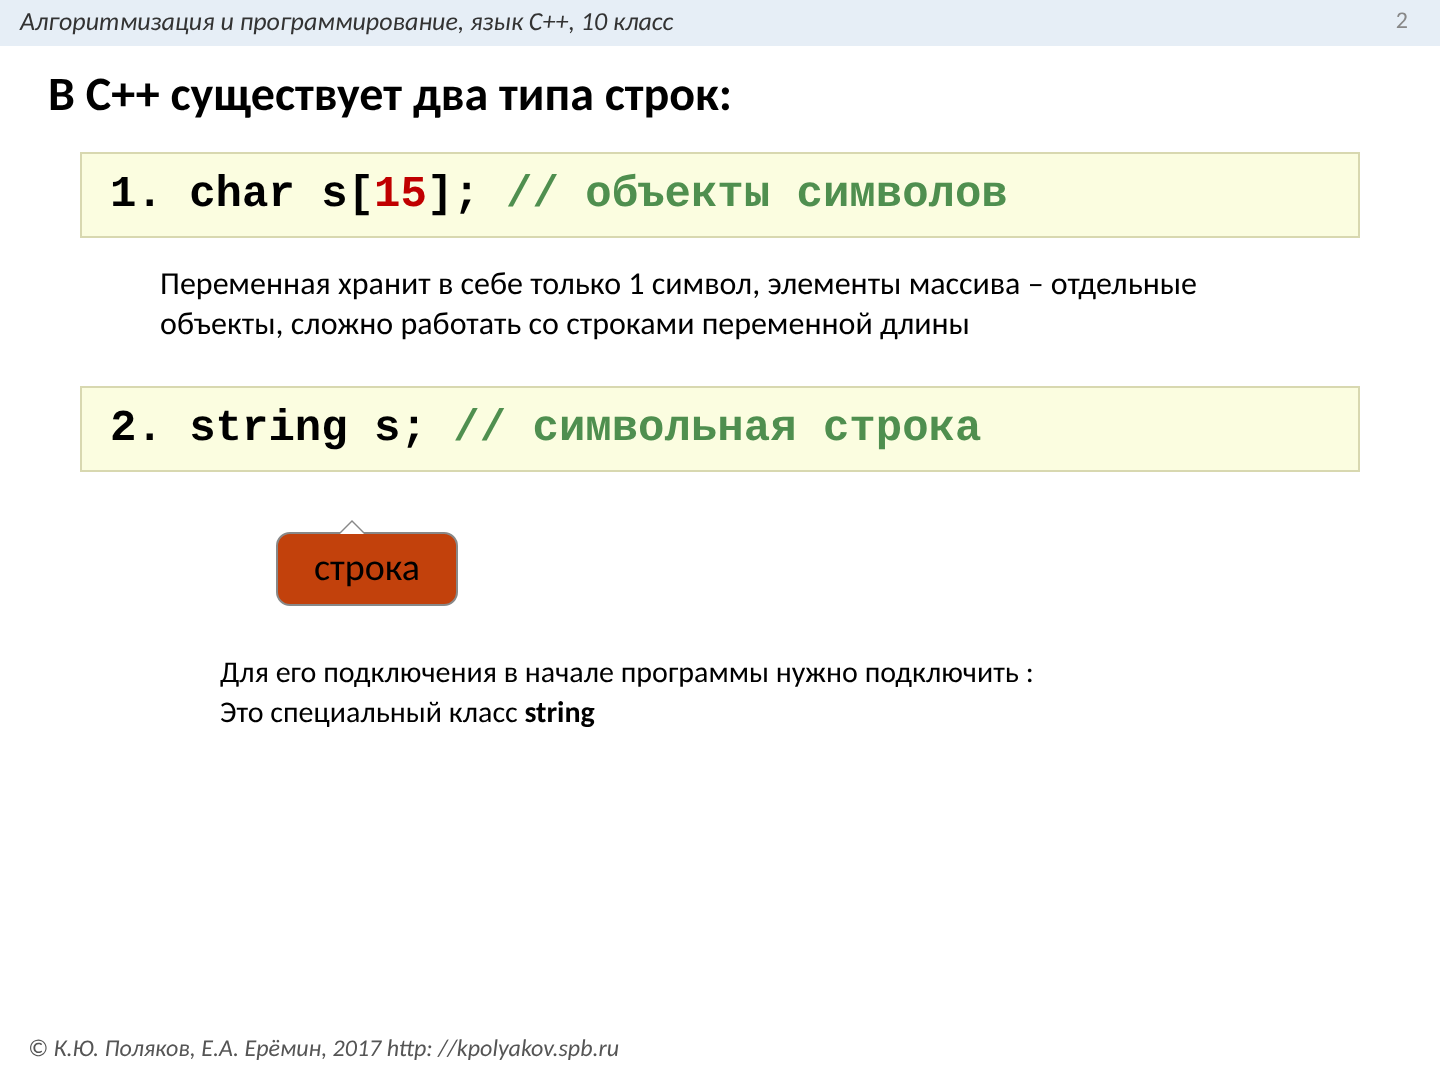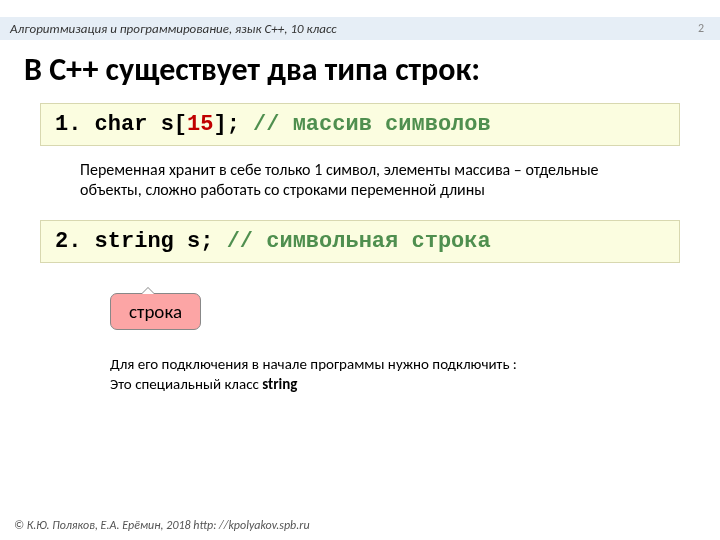--- a/index.html
+++ b/index.html
@@ -8,25 +8,25 @@
     font-family: Calibri, Arial, sans-serif;
     background: #fff; color: #000;
     position: relative; overflow: hidden;
   }
   .header {
     background: #e6eef6;
     padding: 4px 10px;
     font-style: italic;
     font-size: 13px;
     color: #333;
-    display: flex; justify-content: space-between; margin-top: 17px;
+    display: flex; justify-content: space-between;
   }
   .pagenum { font-style: normal; color: #888; font-size: 12px; padding-right: 6px;}
   .title {
-    font-size: 32px; font-weight: bold;
+    font-size: 24px; font-weight: bold;
     padding: 10px 16px 10px 24px;
   }
   .codebox {
     background: #fbfde0;
     border: 1px solid #d8d8b0;
     margin: 4px 40px 14px 40px;
     padding: 8px 14px;
     font-family: "Courier New", monospace;
     font-weight: bold;
     font-size: 22px;
@@ -36,26 +36,27 @@
   .c-num { color: #c00000; }
   .c-comment { color: #4f8f4f; }
   .para {
     font-size: 16px;
     line-height: 1.25;
     margin: 0 60px 20px 80px;
   }
   .callout-wrap { position: relative; height: 60px; margin-left: 110px; }
   .callout {
     position: absolute;
-    background: #fca5a5;
+    background: #c2410c;
     border: 1px solid #888;
     border-radius: 7px;
     padding: 6px 18px;
     font-size: 19px;
     top: 16px;
+    margin-left: 28px;
   }
   .callout::before {
     content: "";
     position: absolute;
     top: -14px; left: 30px;
     border: 7px solid transparent;
     border-bottom-color: #888;
   }
   .callout::after {
     content: "";
@@ -82,33 +83,33 @@
 <body>
 
 <div class="header">
   <span>Алгоритмизация и программирование, язык C++, 10 класс</span>
   <span class="pagenum">2</span>
 </div>
 
 <div class="title">В C++ существует два типа строк:</div>
 
 <div class="codebox">
-  <span class="c-black">1. </span><span class="c-black">char </span><span class="c-black">s</span><span class="c-black">[</span><span class="c-num">15</span><span class="c-black">];</span><span>  </span><span class="c-comment">// массив символов</span>
+  <span class="c-black">1. </span><span class="c-black">char </span><span class="c-black">s</span><span class="c-black">[</span><span class="c-num">15</span><span class="c-black">];</span><span>  </span><span class="c-comment">// объекты символов</span>
 </div>
 
 <div class="para">Переменная хранит в себе только 1 символ, элементы массива – отдельные объекты, сложно работать со строками переменной длины</div>
 
 <div class="codebox">
   <span class="c-black">2. </span><span class="c-black">string </span><span class="c-black">s;</span><span>   </span><span class="c-comment">// символьная строка</span>
 </div>
 
 <div class="callout-wrap">
   <div class="callout">строка</div>
 </div>
 
 <div class="note">
   <div>Для его подключения в начале программы нужно подключить :</div>
   <div>
     <span>Это специальный класс </span><span class="bold">string</span>
   </div>
 </div>
 
-<div class="footer">© К.Ю. Поляков, Е.А. Ерёмин, 2018   http: //kpolyakov.spb.ru</div>
+<div class="footer">© К.Ю. Поляков, Е.А. Ерёмин, 2017   http: //kpolyakov.spb.ru</div>
 
 </body></html>

